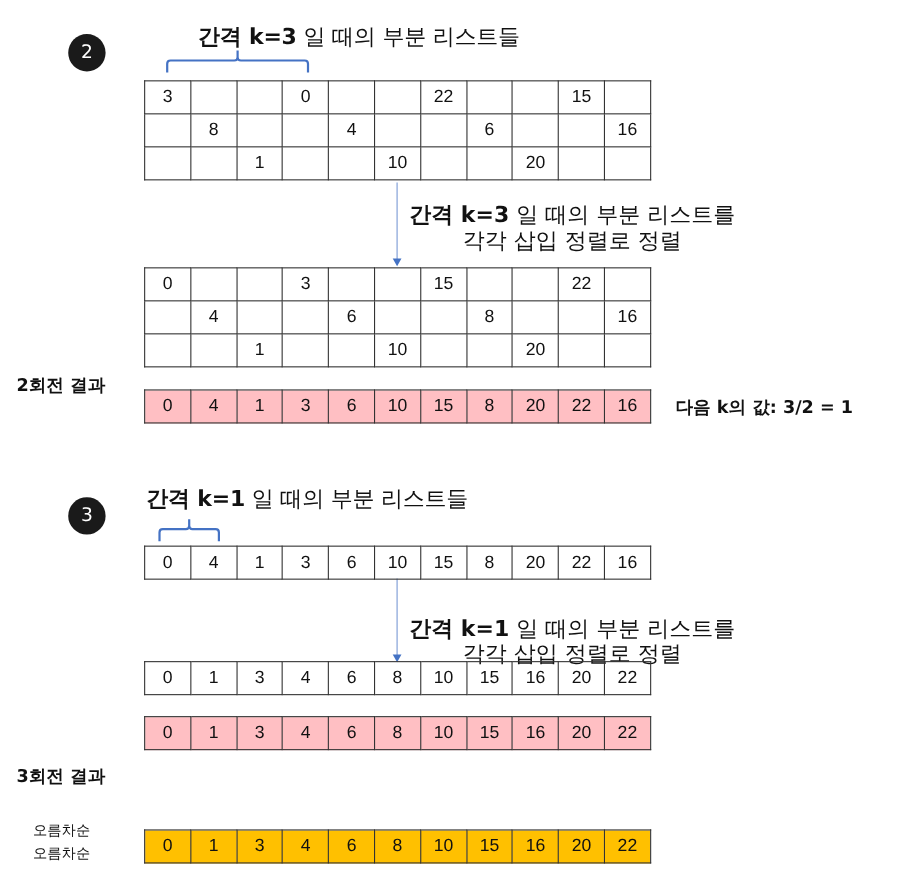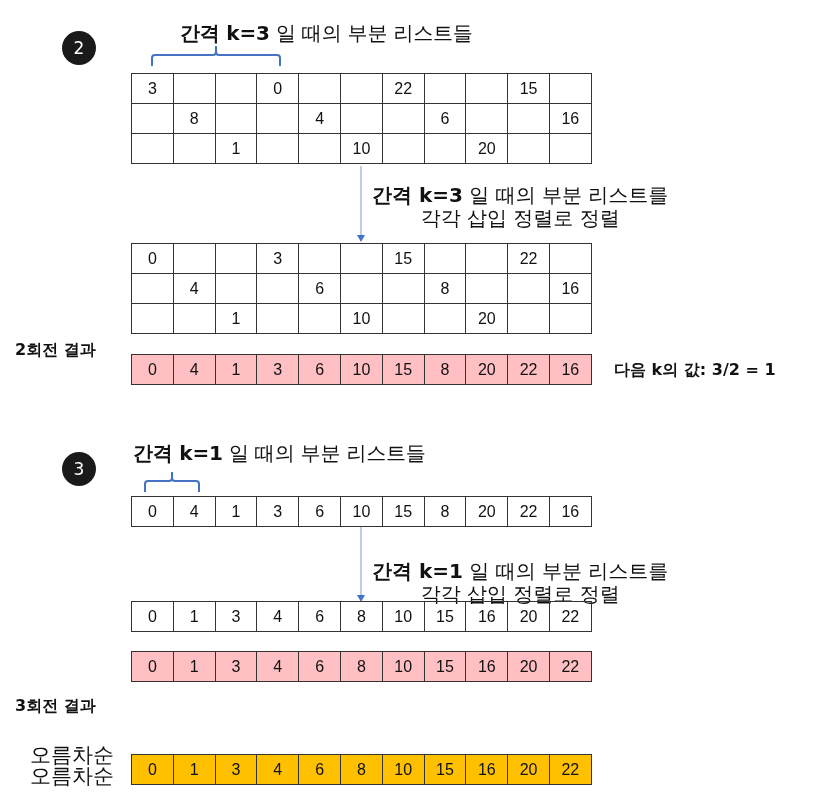--- a/index.html
+++ b/index.html
@@ -11,21 +11,21 @@
   .heading { position: absolute; font-size: 20px; white-space: nowrap; letter-spacing: -0.2px; }
   .heading b { font-weight: bold; }
   .grid { position: absolute; left: 131px; border-collapse: collapse; table-layout: fixed; }
   .grid td { width: 40.8px; height: 29px; border: 1px solid #333; padding: 0;
              text-align: center; font-size: 16px; font-family: "Liberation Sans", "DejaVu Sans", sans-serif; }
   .grid.pink td { background: #ffbfc3; }
   .grid.gold td { background: #ffc000; }
   .row-label { position: absolute; font-size: 16px; font-weight: bold; white-space: nowrap; }
   .note { position: absolute; font-size: 16px; white-space: nowrap; font-weight: bold; }
   .caption { position: absolute; font-size: 20px; text-align: center; line-height: 23px; white-space: nowrap; }
-  .done-label { position: absolute; font-size: 21px; line-height: 21px; text-align: center; }
+  .done-label { position: absolute; font-size: 13px; line-height: 21px; text-align: center; }
   svg { position: absolute; left: 0; top: 0; }
 </style>
 </head>
 <body>
 
 <svg width="834" height="800">
 
   <path d="M152 66 L152 58 Q152 55 155 55 L213 55 Q216 55 216 52 L216 46 L216 52 Q216 55 219 55 L277 55 Q280 55 280 58 L280 66" fill="none" stroke="#4472c4" stroke-width="2"></path>
 
   <line x1="361" y1="166" x2="361" y2="236" stroke="#8faadc" stroke-width="1.2"></line>

